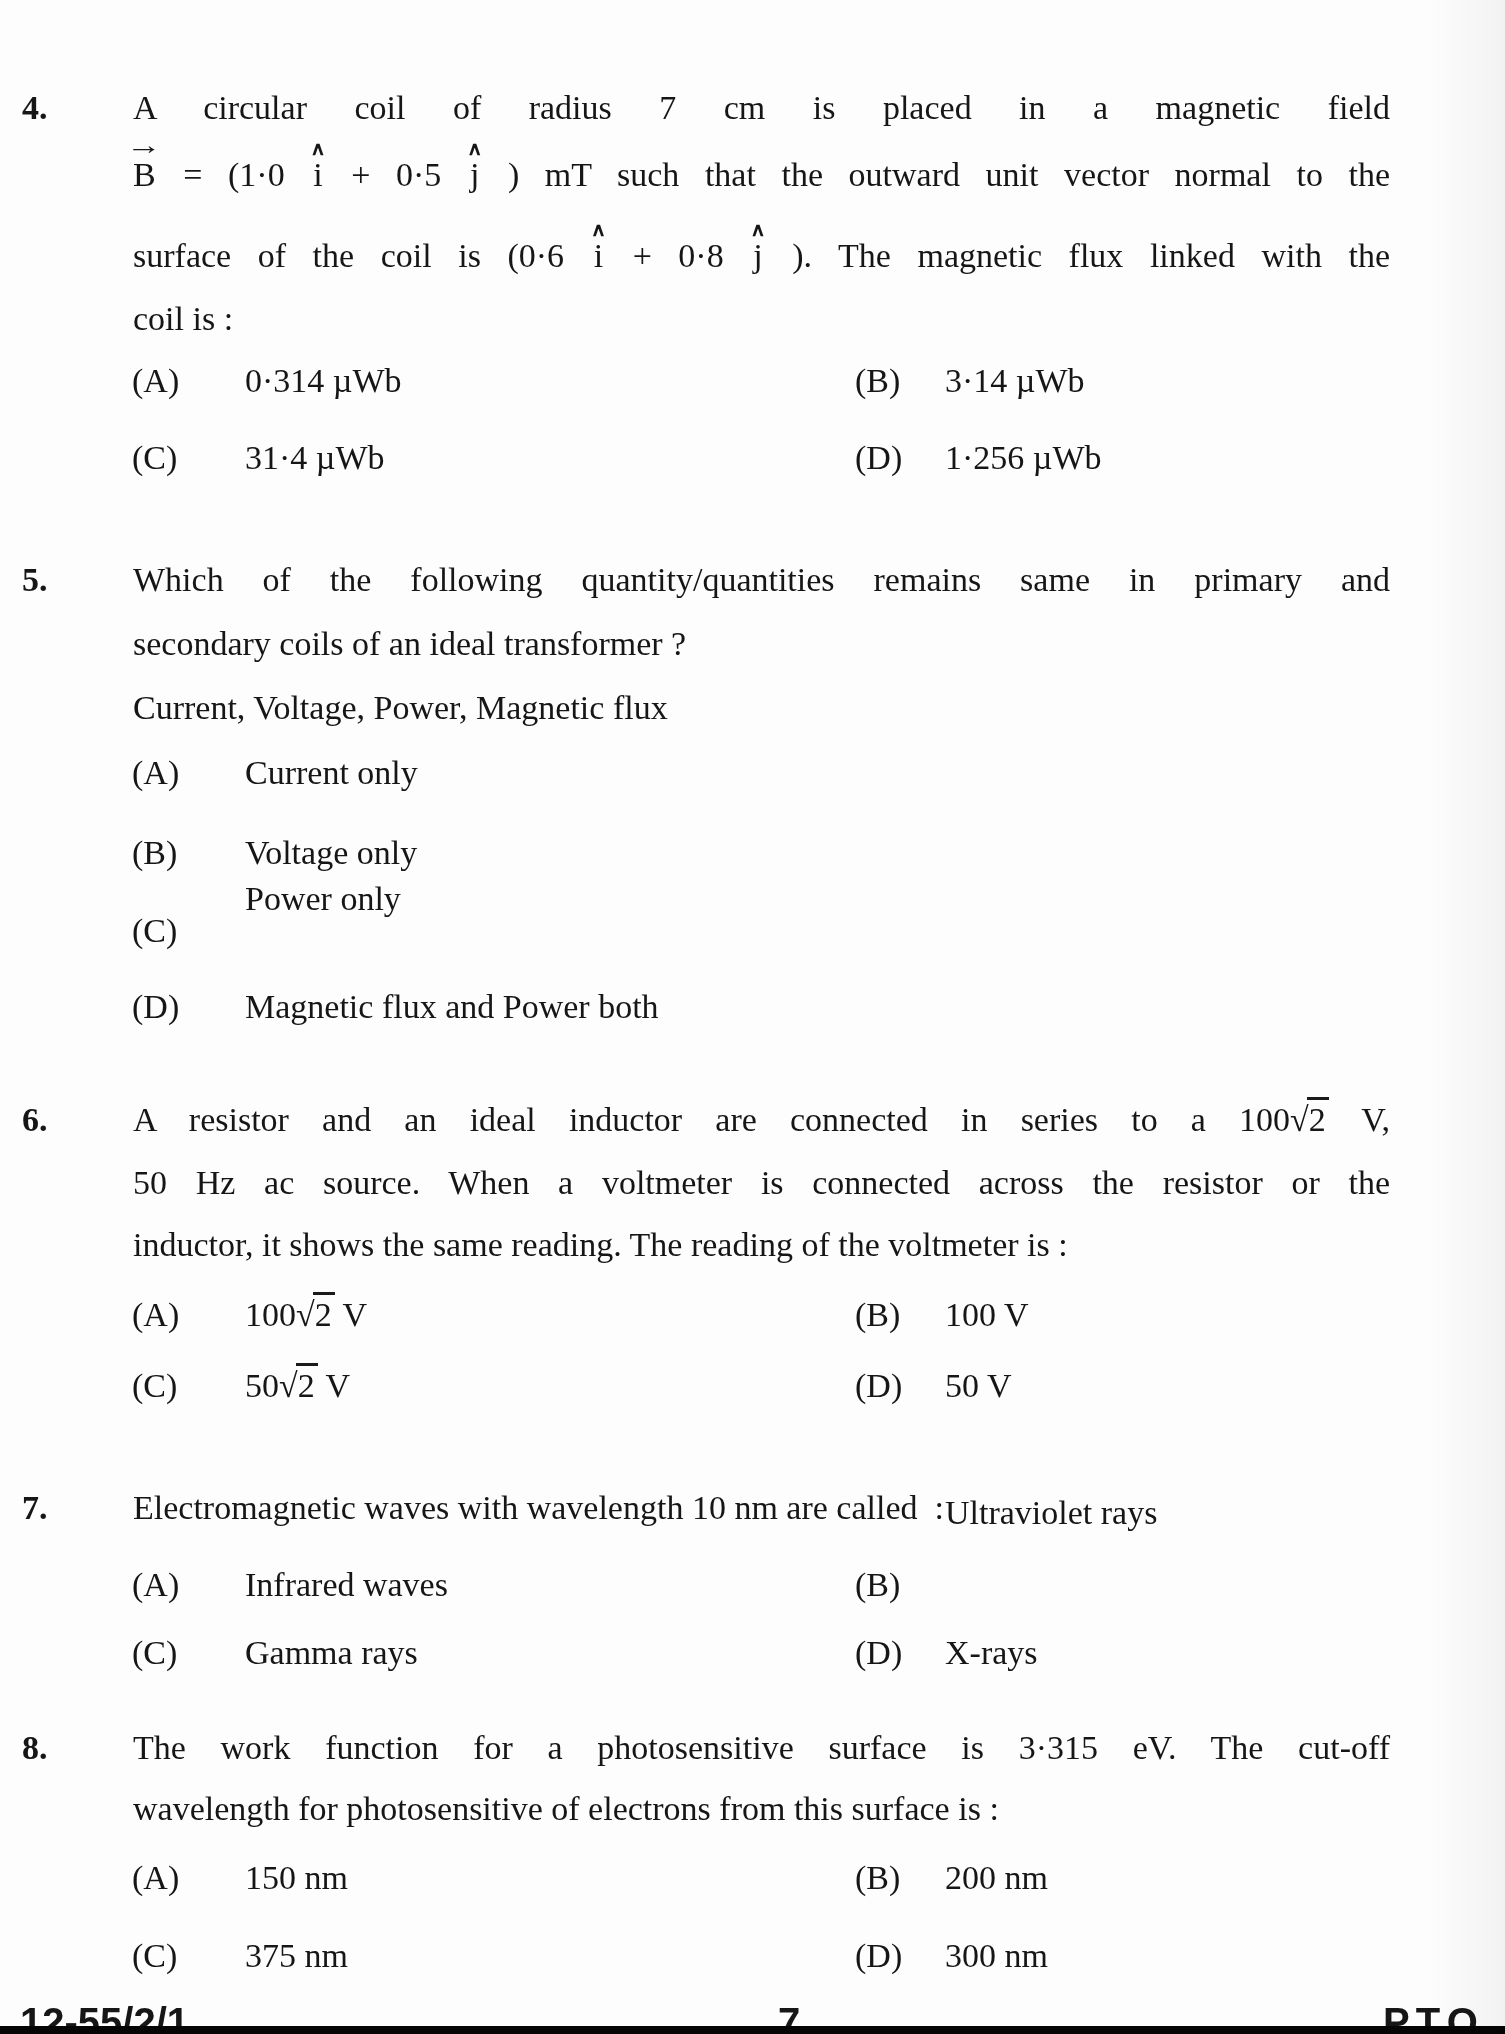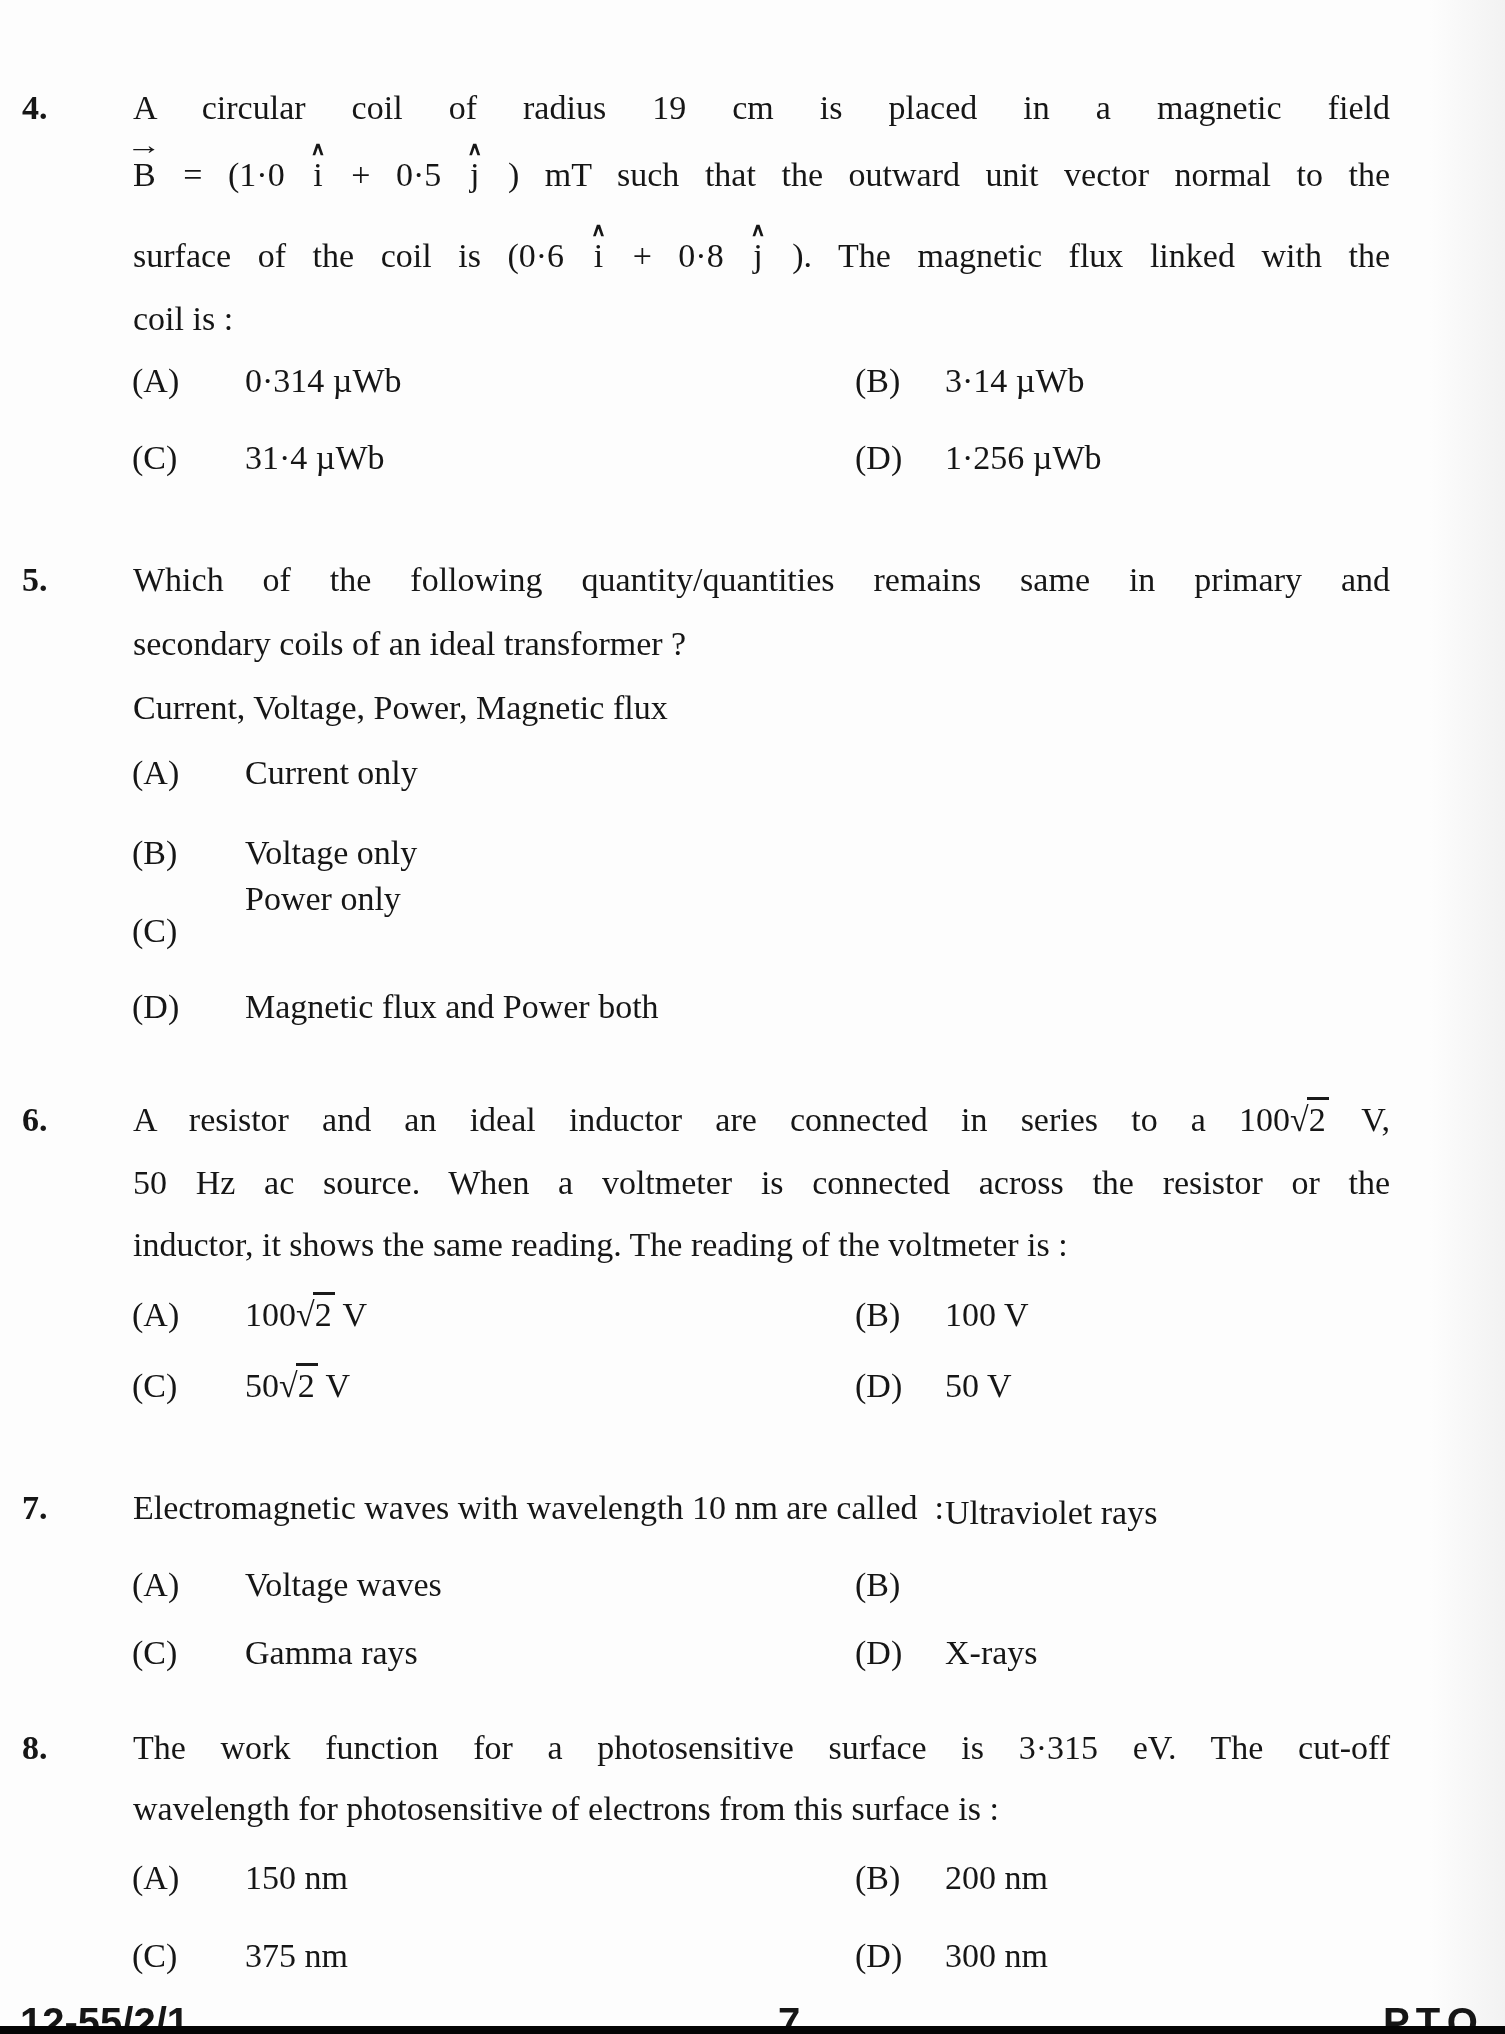--- a/index.html
+++ b/index.html
@@ -69,21 +69,21 @@
     width:100%; height:8px; background:#050505;
   }
 </style>
 </head>
 <body>
 
 <div class="page">
 
   <section>
     <div class="qnum" style="top:85px">4.</div>
-    <div class="jline" style="top:85px">A circular coil of radius 19 cm is placed in a magnetic field</div>
+    <div class="jline" style="top:85px">A circular coil of radius 7 cm is placed in a magnetic field</div>
     <div class="jline" style="top:152px"><span class="vec">B</span> = (1·0 <span class="hat">i</span> + 0·5 <span class="hat">j</span> ) mT such that the outward unit vector normal to the</div>
     <div class="jline" style="top:233px">surface of the coil is (0·6 <span class="hat">i</span> + 0·8 <span class="hat">j</span> ). The magnetic flux linked with the</div>
     <div class="line" style="top:296px;left:133px">coil is :</div>
 
     <div class="line" style="top:358px;left:132px">(A)</div>
     <div class="line" style="top:358px;left:245px">0·314 µWb</div>
     <div class="line" style="top:358px;left:855px">(B)</div>
     <div class="line" style="top:358px;left:945px">3·14 µWb</div>
     <div class="line" style="top:435px;left:132px">(C)</div>
     <div class="line" style="top:435px;left:245px">31·4 µWb</div>
@@ -121,21 +121,21 @@
     <div class="line" style="top:1363px;left:245px">50<span class="sqrt"><span class="sqrt-sign">√</span><span class="radicand">2</span></span> V</div>
     <div class="line" style="top:1363px;left:855px">(D)</div>
     <div class="line" style="top:1363px;left:945px">50 V</div>
   </section>
 
   <section>
     <div class="qnum" style="top:1485px">7.</div>
     <div class="line" style="top:1485px;left:133px">Electromagnetic waves with wavelength 10 nm are called :</div>
 
     <div class="line" style="top:1562px;left:132px">(A)</div>
-    <div class="line" style="top:1562px;left:245px">Voltage waves</div>
+    <div class="line" style="top:1562px;left:245px">Infrared waves</div>
     <div class="line" style="top:1562px;left:855px">(B)</div>
     <div class="line" style="top:1490px;left:945px">Ultraviolet rays</div>
     <div class="line" style="top:1630px;left:132px">(C)</div>
     <div class="line" style="top:1630px;left:245px">Gamma rays</div>
     <div class="line" style="top:1630px;left:855px">(D)</div>
     <div class="line" style="top:1630px;left:945px">X-rays</div>
   </section>
 
   <section>
     <div class="qnum" style="top:1725px">8.</div>

